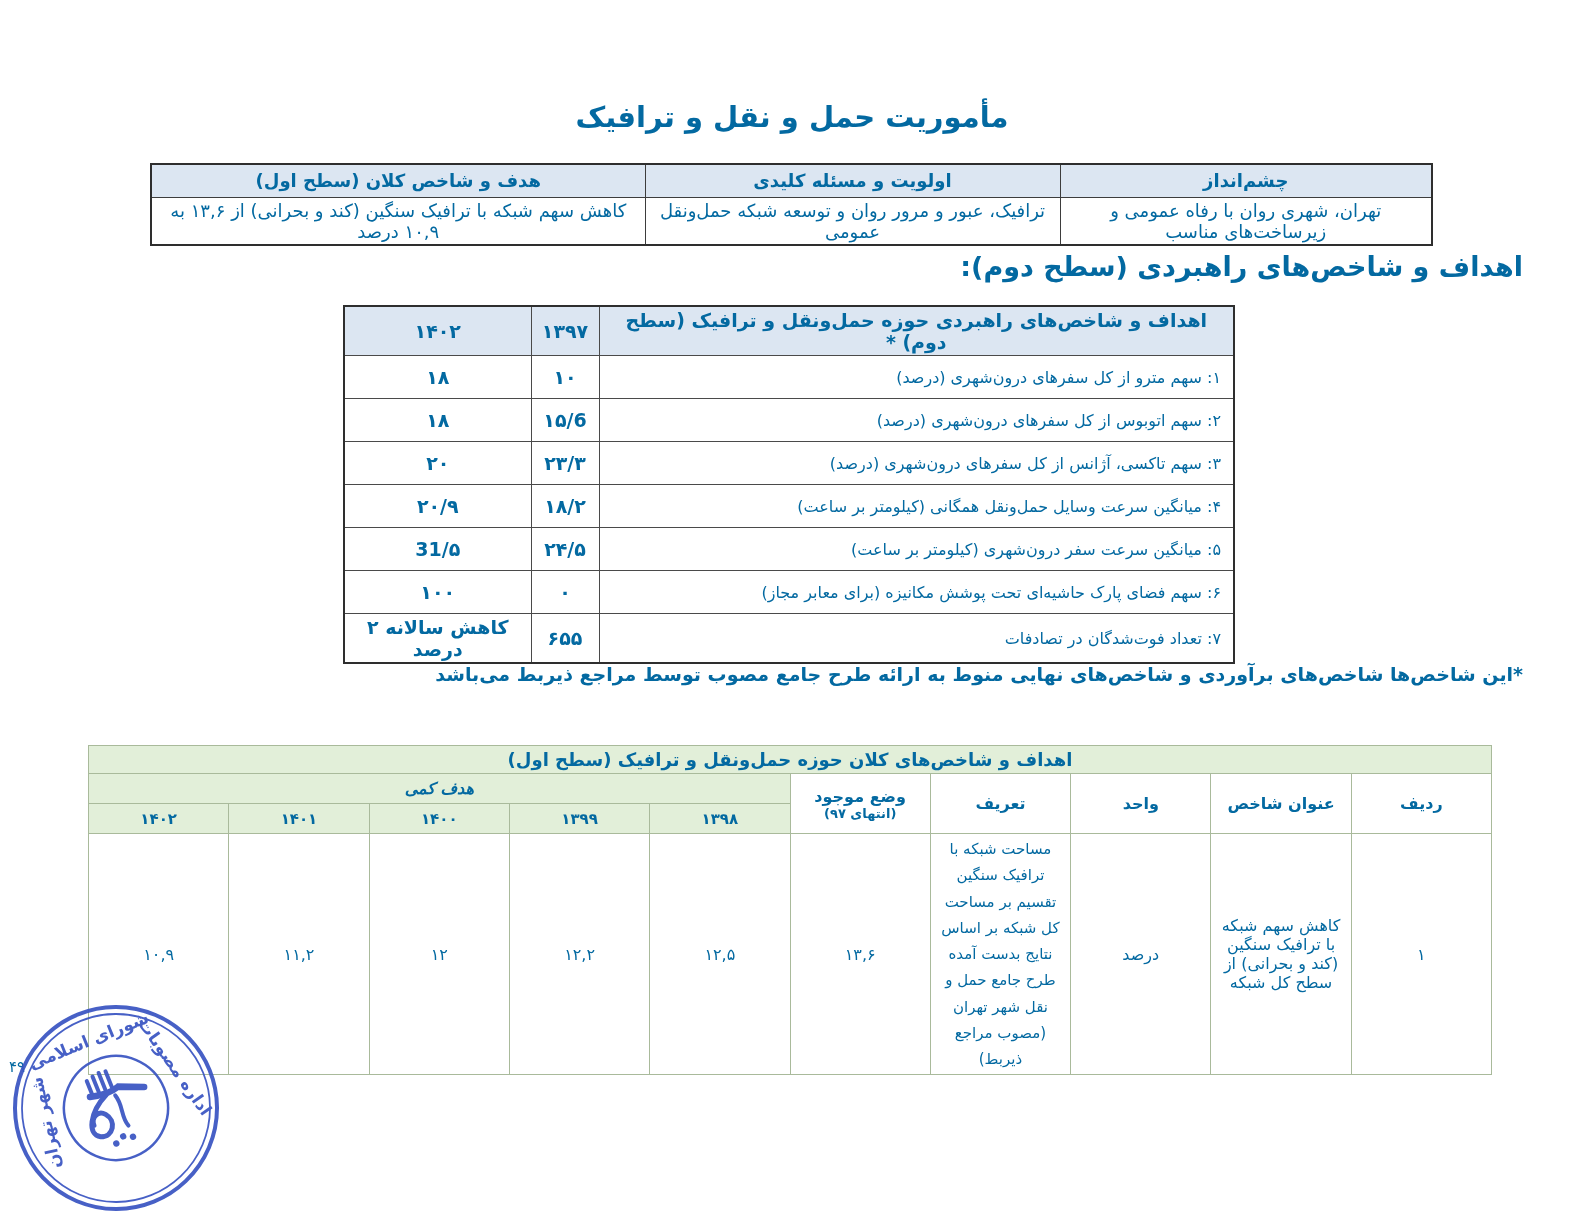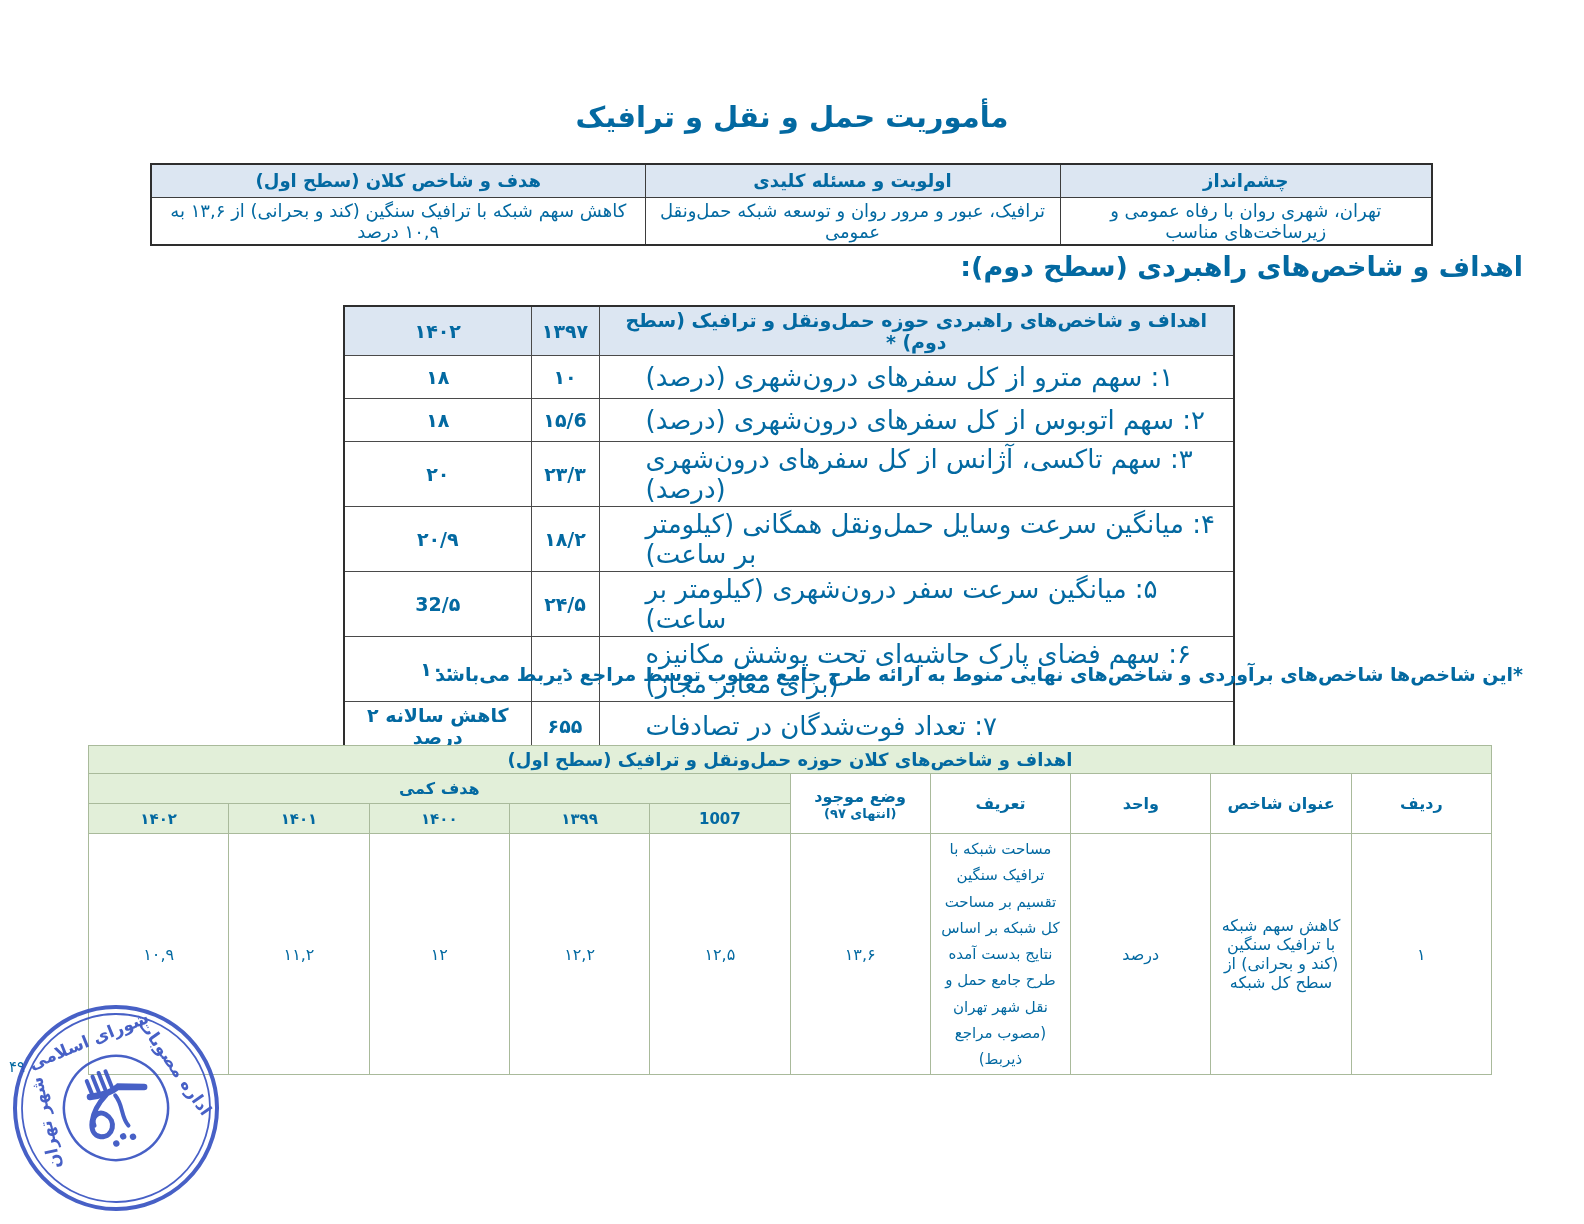--- a/index.html
+++ b/index.html
@@ -52,21 +52,21 @@
     position: absolute;
     top: 305px; right: 349px;
     width: 890px;
     border: 2px solid #2e2e2e;
   }
   .t2 th, .t2 td { border: 1px solid #4a4a4a; padding: 2px 6px; }
   .t2 thead tr { height: 38px; }
   .t2 thead th { background: #dce6f2; font-size: 19px; font-weight: bold; text-align: center; }
   .t2 tbody tr { height: 43px; }
   .t2 tbody tr:last-child { height: 48px; }
-  .t2 td.lbl { text-align: left; padding-right: 12px; font-size: 26px; padding-left: 46px; }
+  .t2 td.lbl { text-align: right; padding-right: 12px; font-size: 16px; padding-left: 46px; }
   .t2 td.val { text-align: center; font-size: 19px; font-weight: bold; }
 
   
   .footnote {
     position: absolute;
     top: 663px; right: 61px;
     font-size: 19px;
     font-weight: bold;
   }
 
@@ -75,21 +75,21 @@
     position: absolute;
     top: 745px; right: 92px;
     width: 1404px;
     border: 1px solid #9fb091;
   }
   .t3 th, .t3 td { border: 1px solid #a9ba9b; text-align: center; padding: 1px 4px; }
   .t3 .title-row { height: 28px; }
   .t3 .title-row th { background: #e2efd9; font-size: 18px; font-weight: bold; }
   .t3 .head-row { height: 30px; }
   .t3 .head-row th { font-size: 16px; font-weight: bold; background: #ffffff; }
-  .t3 .head-row th.green { background: #e2efd9; }
+  .t3 .head-row th.green { background: #e2efd9; font-style: italic; }
   .t3 .years-row { height: 30px; }
   .t3 .years-row th { background: #e2efd9; font-size: 15px; font-weight: bold; }
   .t3 .data-row { height: 70px; }
   .t3 .data-row td { font-size: 16px; }
   .t3 .data-row td.def { font-size: 15px; line-height: 1.75; padding: 2px 8px; }
   .t3 .data-row td.ind { font-size: 16px; padding: 2px 8px; }
   .t3 .baseline-sub { font-size: 13px; font-weight: bold; }
 
   
   .page-number {
@@ -158,21 +158,21 @@
         <td class="val">۲۰</td>
       </tr>
       <tr>
         <td class="lbl">۴: میانگین سرعت وسایل حمل‌ونقل همگانی (کیلومتر بر ساعت)</td>
         <td class="val">۱۸/۲</td>
         <td class="val">۲۰/۹</td>
       </tr>
       <tr>
         <td class="lbl">۵: میانگین سرعت سفر درون‌شهری (کیلومتر بر ساعت)</td>
         <td class="val">۲۴/۵</td>
-        <td class="val">32/۵</td>
+        <td class="val">31/۵</td>
       </tr>
       <tr>
         <td class="lbl">۶: سهم فضای پارک حاشیه‌ای تحت پوشش مکانیزه (برای معابر مجاز)</td>
         <td class="val">۰</td>
         <td class="val">۱۰۰</td>
       </tr>
       <tr>
         <td class="lbl">۷: تعداد فوت‌شدگان در تصادفات</td>
         <td class="val">۶۵۵</td>
         <td class="val">کاهش سالانه ۲ درصد</td>
@@ -192,21 +192,21 @@
         <th rowspan="2" style="width:410px">عنوان شاخص</th>
         <th rowspan="2" style="width:60px">واحد</th>
         <th rowspan="2" style="width:431px">تعریف</th>
         <th rowspan="2" style="width:115px">
           <div>وضع موجود</div>
           <div class="baseline-sub">(انتهای ۹۷)</div>
         </th>
         <th colspan="5" class="green">هدف کمی</th>
       </tr>
       <tr class="years-row">
-        <th style="width:70px">1007</th>
+        <th style="width:70px">۱۳۹۸</th>
         <th style="width:70px">۱۳۹۹</th>
         <th style="width:70px">۱۴۰۰</th>
         <th style="width:69px">۱۴۰۱</th>
         <th style="width:65px">۱۴۰۲</th>
       </tr>
     </thead>
     <tbody>
       <tr class="data-row">
         <td>۱</td>
         <td class="ind">کاهش سهم شبکه با ترافیک سنگین (کند و بحرانی) از سطح کل شبکه</td>

